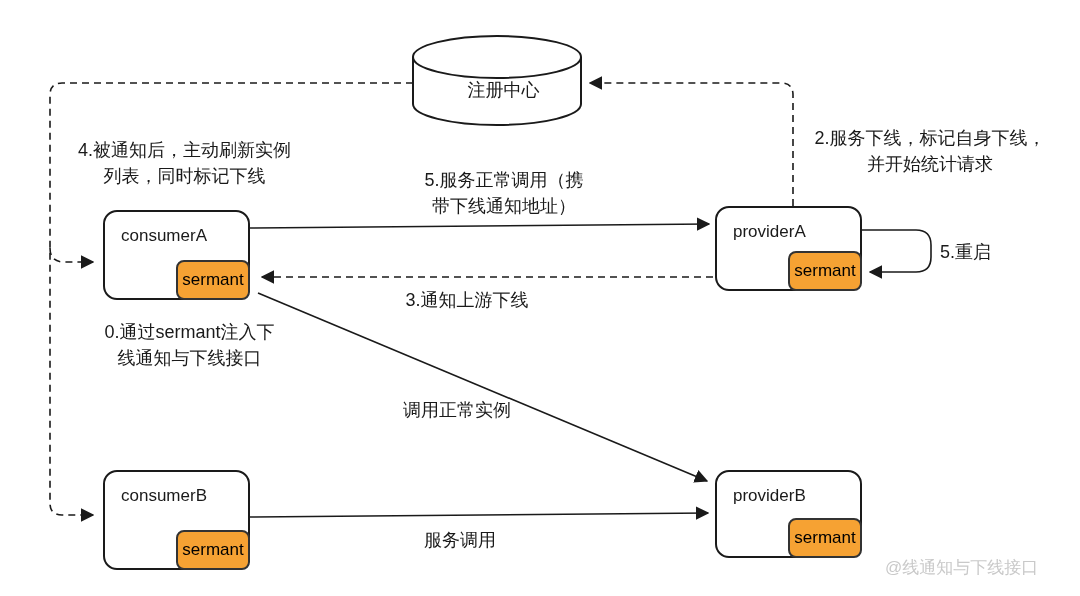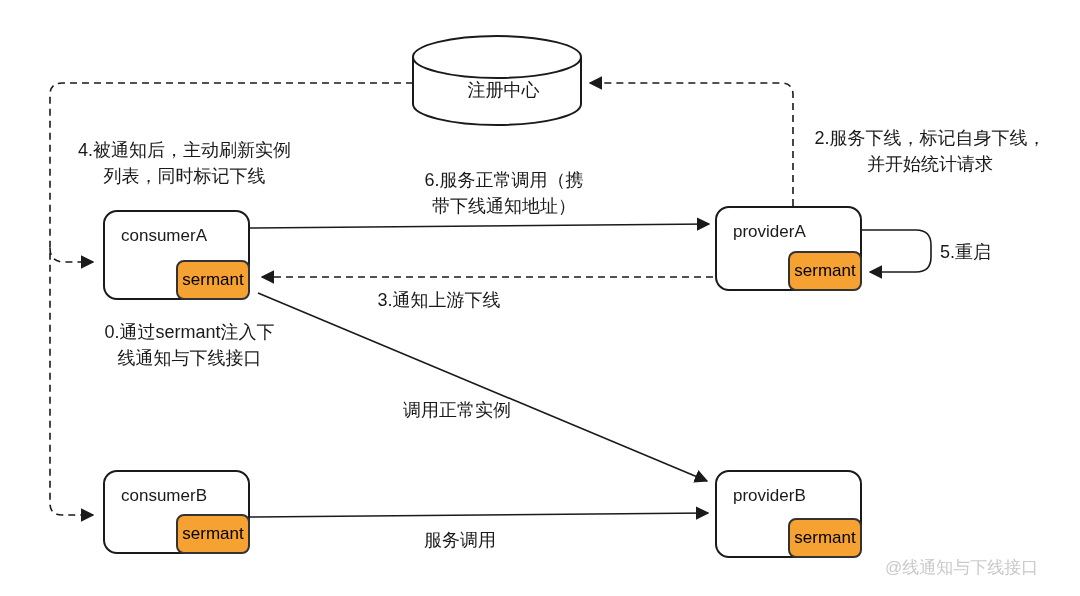--- a/index.html
+++ b/index.html
@@ -67,21 +67,21 @@
     position: absolute;
     font-size: 18px;
     line-height: 1.42;
     text-align: center;
     white-space: pre-line;
     color: var(--text);
   }
   .ann-step4 { left: 67px;  top: 138px; width: 235px; }
   .ann-step1 { left: 398px; top: 168px; width: 212px; }
   .ann-step2 { left: 795px; top: 126px; width: 270px; }
-  .ann-step3 { left: 324px; top: 288px; width: 230px; }
+  .ann-step3 { left: 352px; top: 288px; width: 230px; }
   .ann-step0 { left: 72px;  top: 320px; width: 235px; }
   .ann-step5 { left: 940px; top: 240px; text-align: right; }
   .ann-call-normal { left: 347px; top: 398px; width: 220px; }
   .ann-service-call { left: 350px; top: 528px; width: 220px; }
 
   .watermark {
     position: absolute;
     left: 885px;
     top: 556px;
     font-size: 17px;
@@ -128,33 +128,33 @@
   <div class="node" style="left:103px; top:210px; height:90px;">
     <span class="node-label">consumerA</span>
     <span class="badge">sermant</span>
   </div>
 
   <div class="node" style="left:715px; top:206px; height:85px;">
     <span class="node-label">providerA</span>
     <span class="badge">sermant</span>
   </div>
 
-  <div class="node" style="left:103px; top:470px; height:84px;">
+  <div class="node" style="left:103px; top:470px; height:100px;">
     <span class="node-label">consumerB</span>
     <span class="badge">sermant</span>
   </div>
 
   <div class="node" style="left:715px; top:470px; height:88px;">
     <span class="node-label">providerB</span>
     <span class="badge">sermant</span>
   </div>
 
   <div class="ann ann-step4">4.被通知后，主动刷新实例
 列表，同时标记下线</div>
-  <div class="ann ann-step1">6.服务正常调用（携
+  <div class="ann ann-step1">5.服务正常调用（携
 带下线通知地址）</div>
   <div class="ann ann-step2">2.服务下线，标记自身下线，
 并开始统计请求</div>
   <div class="ann ann-step3">3.通知上游下线</div>
   <div class="ann ann-step0">0.通过sermant注入下
 线通知与下线接口</div>
   <div class="ann ann-step5">5.重启</div>
   <div class="ann ann-service-call">服务调用</div>
   <div class="ann ann-call-normal">调用正常实例</div>
 

